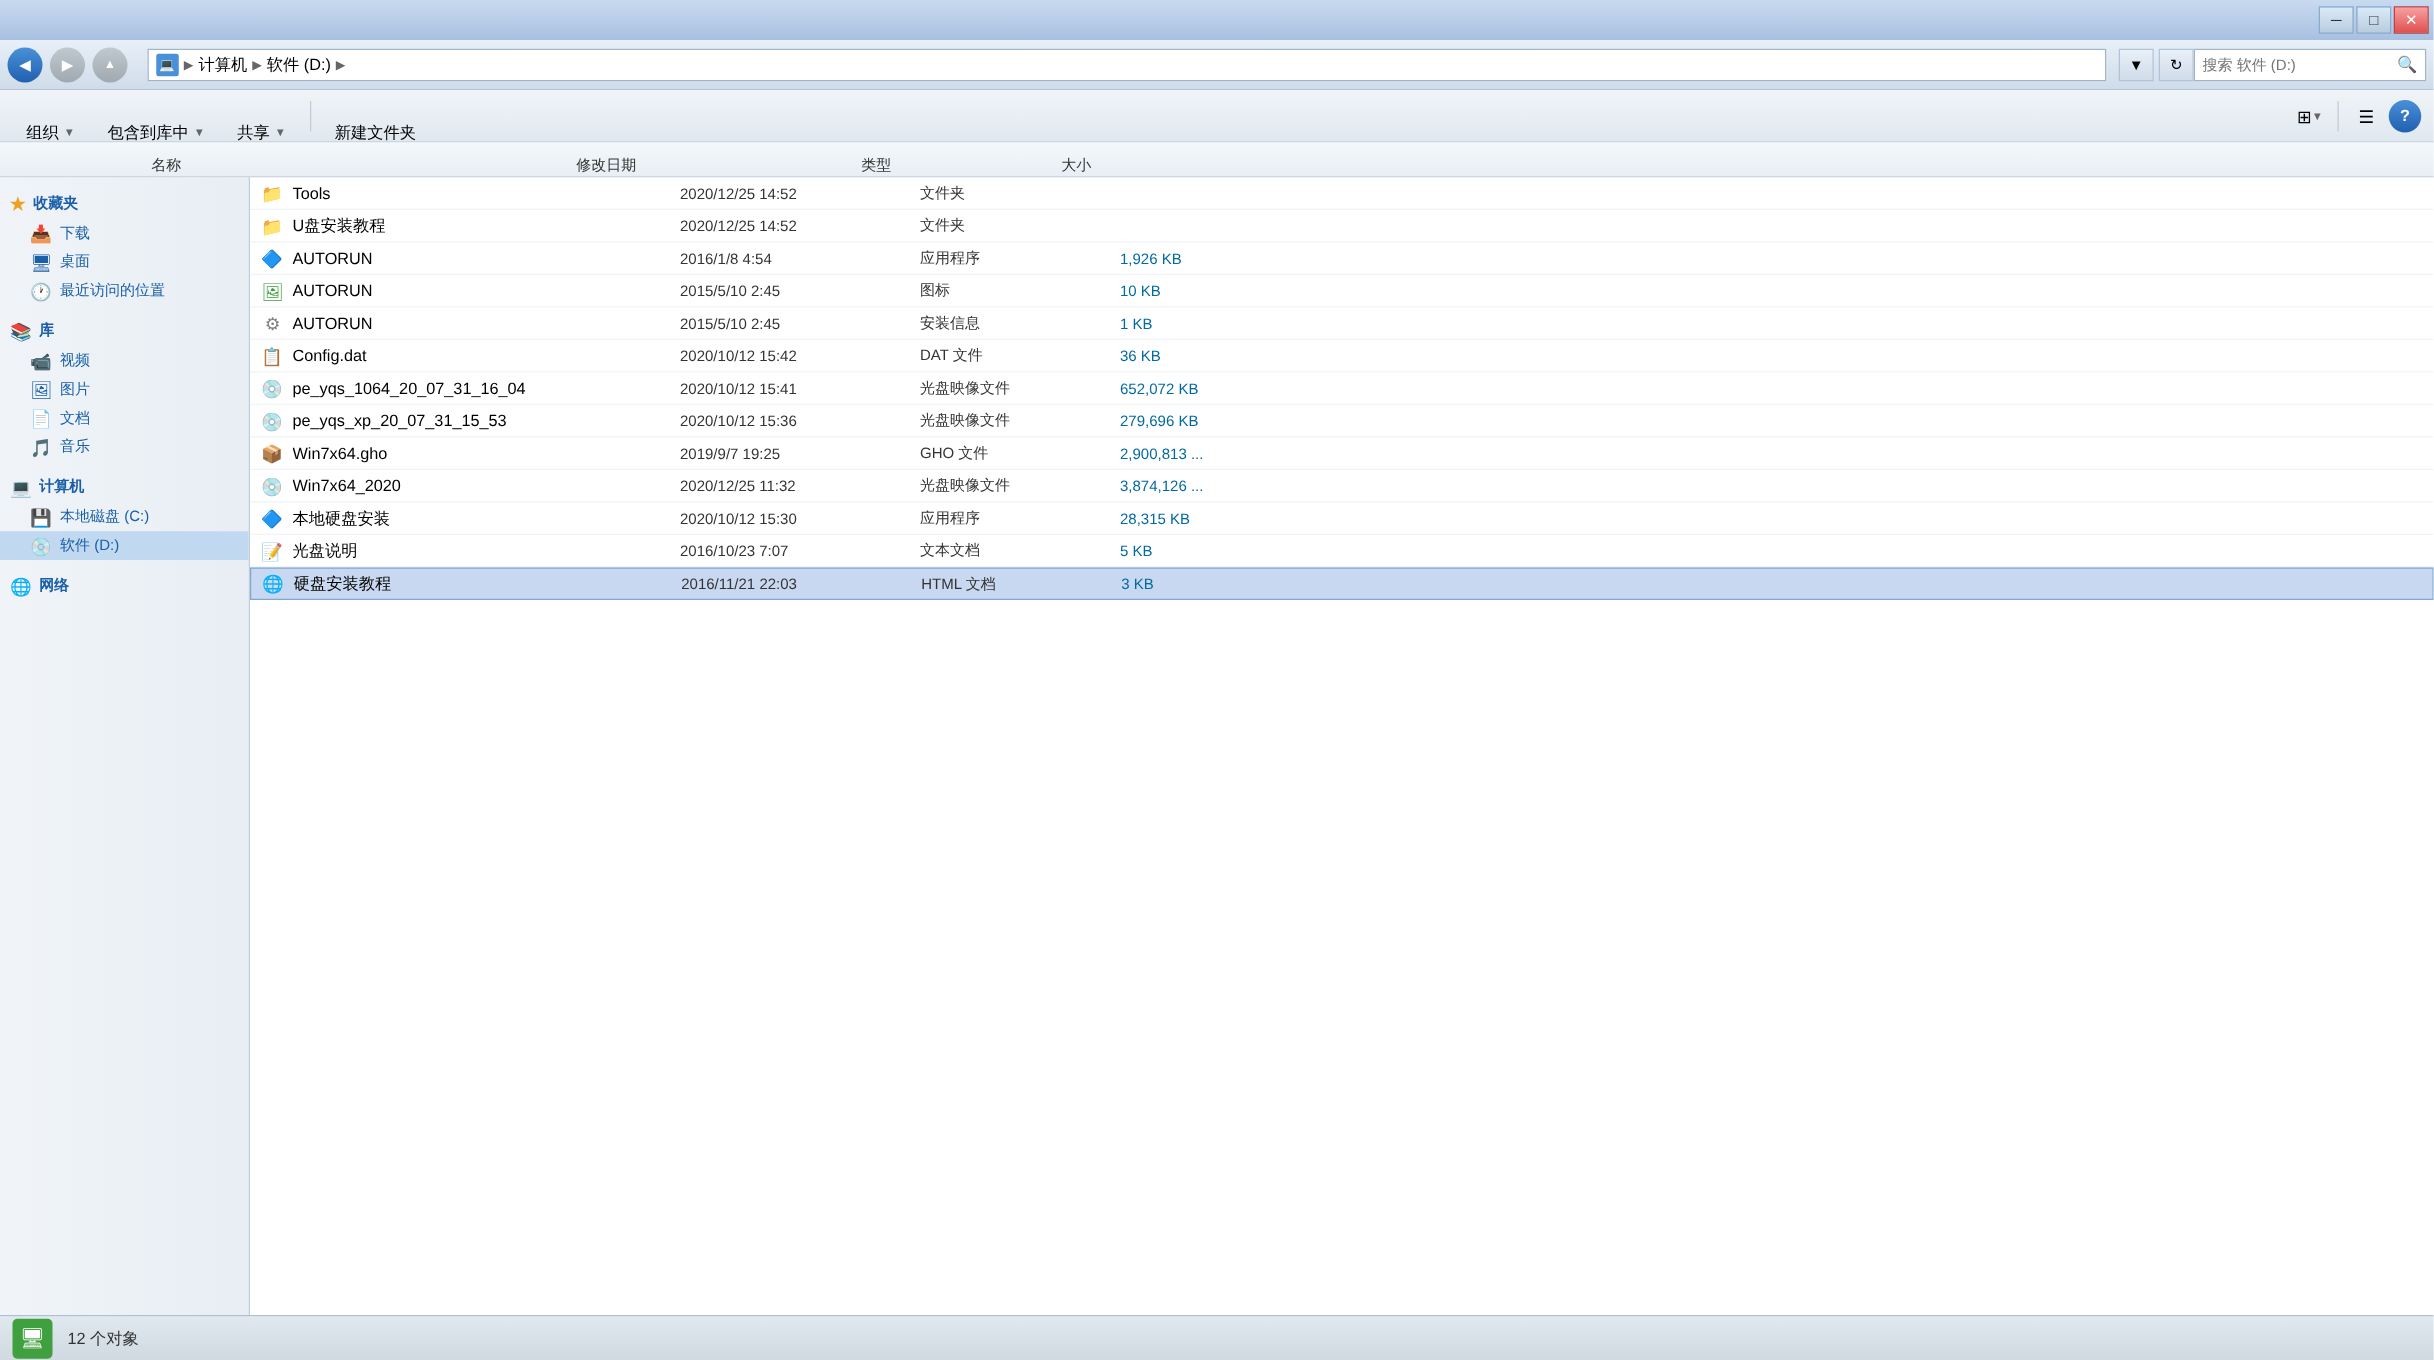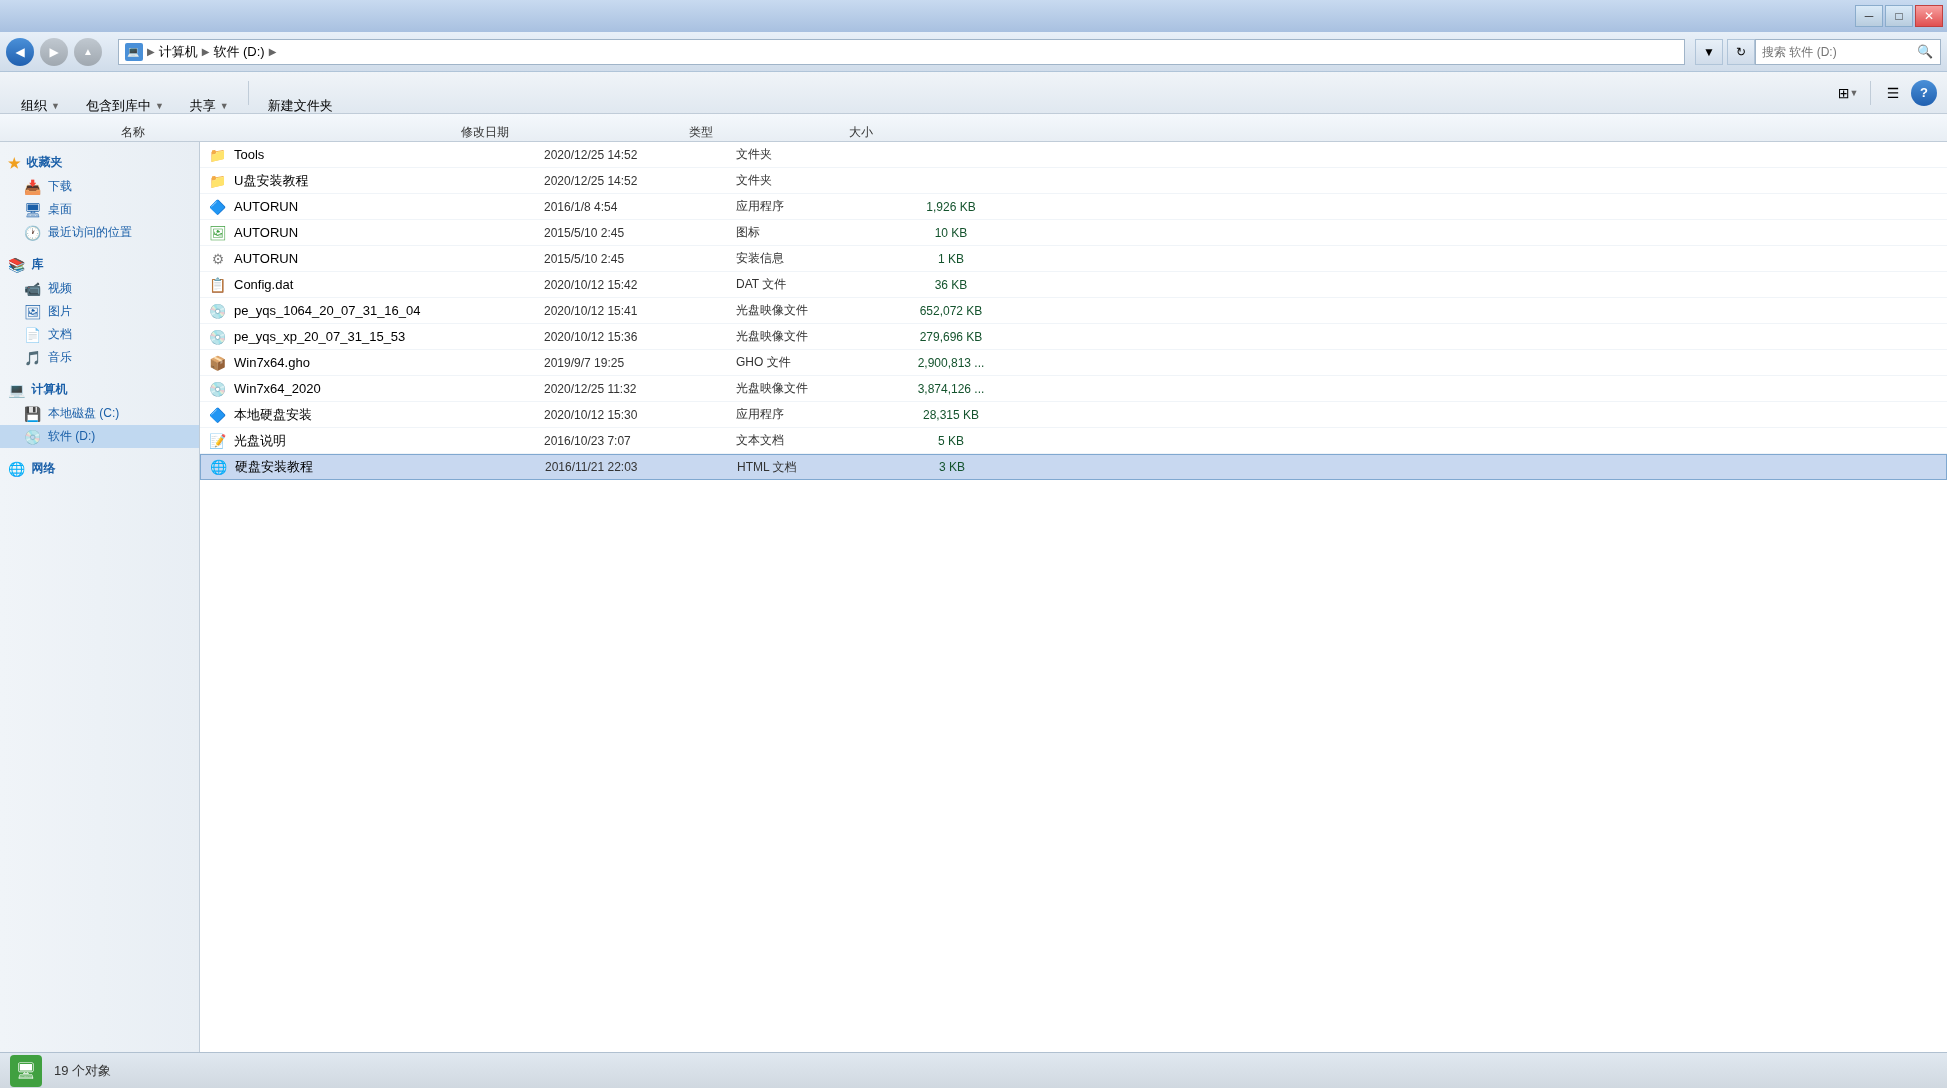--- a/index.html
+++ b/index.html
@@ -301,22 +301,22 @@
     }
     .file-row .file-type {
       width: 160px;
       font-size: 12px;
       color: #333;
       margin-left: 12px;
     }
     .file-row .file-size {
       width: 120px;
       font-size: 12px;
-      color: #14532d;
-      text-align: center;
+      color: #0369a1;
+      text-align: left;
       padding-right: 10px;
     }
 
     
     .statusbar {
       height: 36px;
       background: linear-gradient(to bottom, #e0e8f0, #d0d8e0);
       border-top: 1px solid #b0c0d0;
       display: flex;
       align-items: center;
@@ -571,14 +571,14 @@
     <div class="file-name">硬盘安装教程</div>
     <div class="file-date">2016/11/21 22:03</div>
     <div class="file-type">HTML 文档</div>
     <div class="file-size">3 KB</div>
   </div>
     </div>
 </div>
 
 <div class="statusbar">
   <div style="width:32px;height:32px;background:#40a040;border-radius:4px;display:flex;align-items:center;justify-content:center;color:white;font-size:16px;">🖥</div>
-  <span class="status-text">19 个对象</span>
+  <span class="status-text">12 个对象</span>
 </div>
 
 </body></html>

